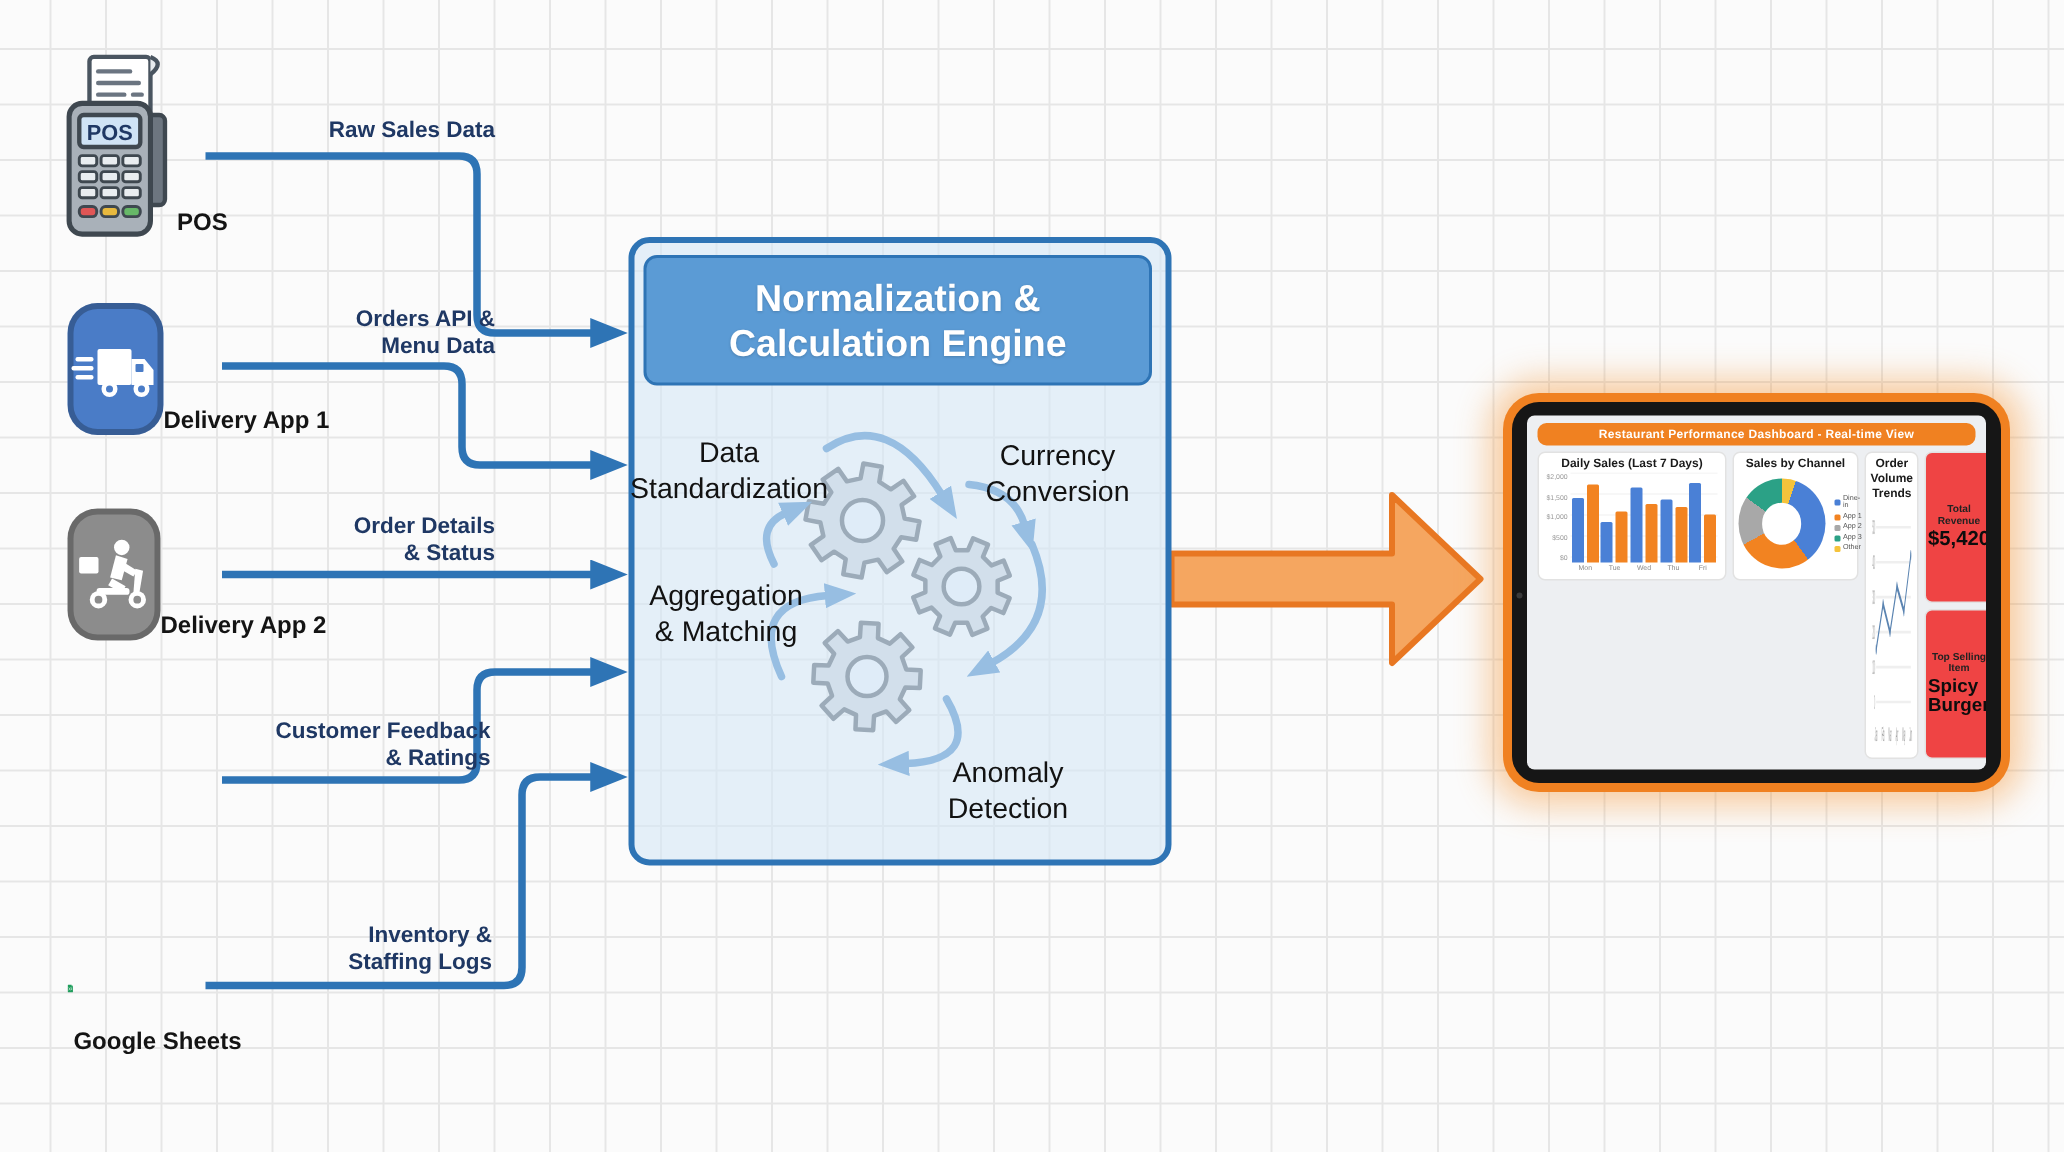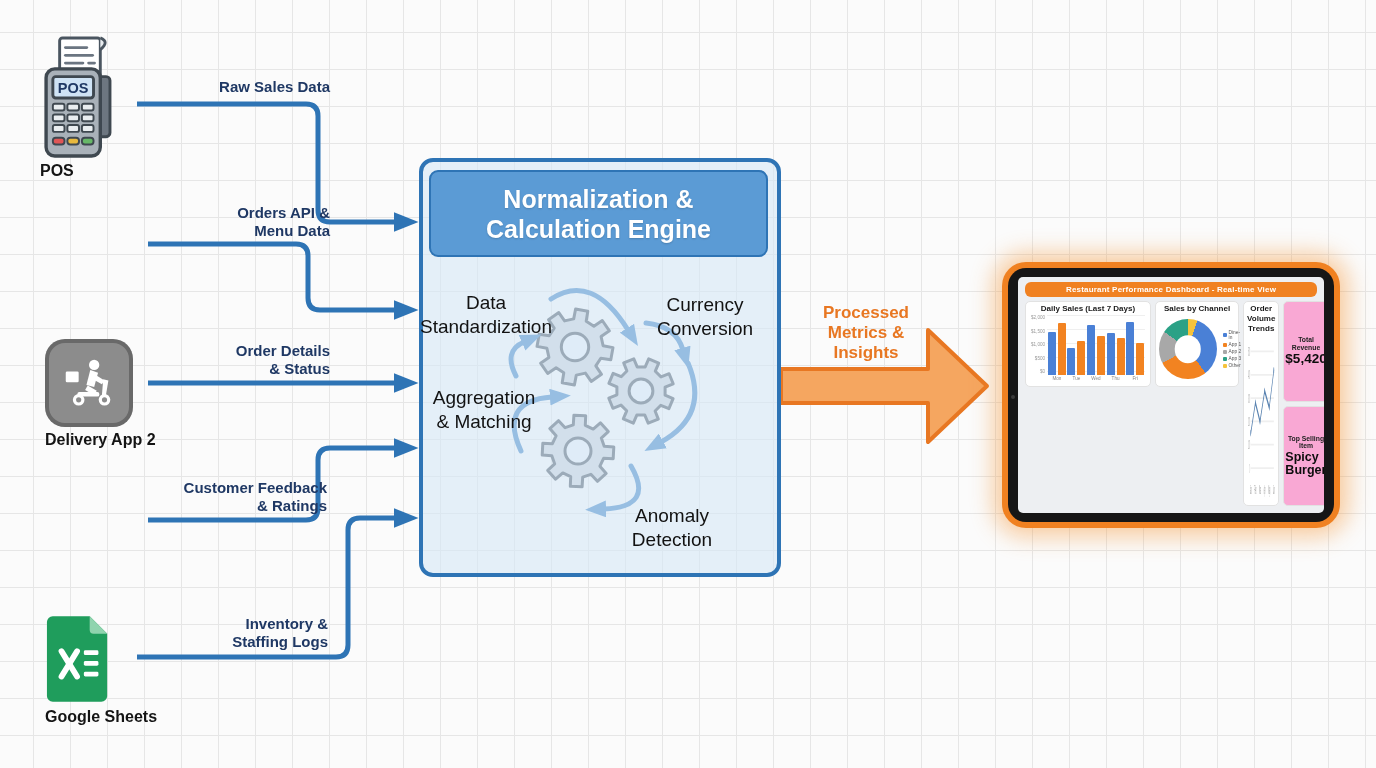--- a/index.html
+++ b/index.html
@@ -4,21 +4,21 @@
 <style>
   html,body{margin:0;padding:0;}
   body{font-family:"Liberation Sans",sans-serif;}
   .stage{position:relative;width:1376px;height:768px;overflow:hidden;
     background-color:#fbfbfb;
     background-image:linear-gradient(#e6e6e6 1px,transparent 1px),linear-gradient(90deg,#e6e6e6 1px,transparent 1px);
     background-size:37px 37px;background-position:-4px -5px;}
   .overlay{position:absolute;left:0;top:0;width:1376px;height:768px;pointer-events:none;}
 
   
-  .src{position:absolute;display:flex;flex-direction:column;align-items:flex-start;}
+  .src{position:absolute;display:flex;flex-direction:row;align-items:flex-end;}
   .src-caption{margin-top:4px;font-size:16px;font-weight:bold;color:#141414;text-align:center;white-space:nowrap;}
   .appicon{width:88px;height:88px;border-radius:20px;display:flex;align-items:center;justify-content:center;
     box-shadow:inset 0 0 0 4px rgba(0,0,0,.25);}
   
   .edge-label{position:absolute;font-size:15px;font-weight:bold;color:#1f3864;text-align:right;white-space:pre-line;line-height:1.2;}
 
   
   .engine{position:absolute;left:419px;top:158px;width:362px;height:419px;border:4px solid #2e74b5;border-radius:14px;
     background:rgba(213,231,247,.6);box-sizing:border-box;}
   .engine-title{position:absolute;left:429px;top:170px;width:339px;height:87px;background:#5b9bd5;border:2px solid #2e74b5;
@@ -37,21 +37,21 @@
   .screen{width:100%;height:100%;background:#edeff2;border-radius:5px;overflow:hidden;display:flex;flex-direction:column;}
   .dash-header{margin:5px 7px 3px;height:15px;background:#f08121;border-radius:6px;color:#fff;
     font-size:8px;font-weight:bold;display:flex;align-items:center;justify-content:center;letter-spacing:.2px;}
   .cards{flex:1;display:flex;flex-direction:row;gap:4px;padding:1px 7px 7px;min-height:0;}
   .row1{display:flex;gap:4px;height:86px;}
   .row2{display:flex;gap:4px;flex:1;min-height:0;}
   .card{background:#fff;border:1px solid #e2e2e2;border-radius:5px;box-sizing:border-box;padding:2px 3px;display:flex;flex-direction:column;min-width:0;}
   .card-title{font-size:8px;font-weight:bold;color:#1a1a1a;text-align:center;line-height:1.25;}
   .card-daily{flex:1.55;} .card-channel{flex:1;} .card-line{flex:1;}
   .kpi-grid{flex:1.62;display:grid;grid-template-columns:1fr 1fr;grid-template-rows:1fr 1fr;gap:4px;}
-  .kpi{background:#f9a8d4;border:1px solid #e2e2e2;border-radius:5px;display:flex;flex-direction:column;align-items:center;justify-content:center;gap:1px;padding:1px;}
+  .kpi{background:#ef4444;border:1px solid #e2e2e2;border-radius:5px;display:flex;flex-direction:column;align-items:center;justify-content:center;gap:1px;padding:1px;}
   .kpi-label{font-size:6.8px;font-weight:bold;color:#222;text-align:center;line-height:1.1;}
   .kpi-value{font-size:13.5px;font-weight:bold;color:#0d0d0d;line-height:1.05;}
 
   
   .chart-host{flex:1;min-height:0;display:flex;}
   .bc{display:flex;flex:1;padding:1px 2px;}
   .bc-y{display:flex;flex-direction:column;justify-content:space-between;align-items:flex-end;font-size:4.6px;color:#999;padding:0 2px 9px 0;}
   .bc-plot{flex:1;display:flex;justify-content:space-around;align-items:flex-end;
     background-image:linear-gradient(#efefef 1px,transparent 1px);background-size:100% 14px;}
   .bc-g{display:flex;flex-direction:column;align-items:center;justify-content:flex-end;height:100%;}
@@ -115,23 +115,20 @@
 Calculation Engine</div>
   <div class="fn-label" style="left:411px;top:291px;">Data
 Standardization</div>
   <div class="fn-label" style="left:630px;top:293px;">Currency
 Conversion</div>
   <div class="fn-label" style="left:409px;top:386px;">Aggregation
 &amp; Matching</div>
   <div class="fn-label" style="left:597px;top:504px;">Anomaly
 Detection</div>
 
-  <div class="out-label">Processed
-Metrics &amp;
-Insights</div>
 
   <div class="edge-label" style="left:160px;top:78px;width:170px;">Raw Sales Data</div>
   <div class="edge-label" style="left:160px;top:204px;width:170px;">Orders API &amp;
 Menu Data</div>
   <div class="edge-label" style="left:160px;top:342px;width:170px;">Order Details
 &amp; Status</div>
   <div class="edge-label" style="left:158px;top:615px;width:170px;">Inventory &amp;
 Staffing Logs</div>
   <div class="edge-label" style="left:147px;top:479px;width:180px;">Customer Feedback
 &amp; Ratings</div>
@@ -162,20 +159,39 @@
           <rect x="28" y="92" width="12" height="7" rx="2"></rect>
           <rect x="43" y="92" width="12" height="7" rx="2"></rect>
       </g>
       <rect x="13" y="105" width="12" height="7" rx="3" fill="#e05656" stroke="#3f4850" stroke-width="2"></rect>
       <rect x="28" y="105" width="12" height="7" rx="3" fill="#e8b93e" stroke="#3f4850" stroke-width="2"></rect>
       <rect x="43" y="105" width="12" height="7" rx="3" fill="#67b868" stroke="#3f4850" stroke-width="2"></rect>
     </svg>
     <div class="src-caption">POS</div>
   </div>
 
+  <div class="src" style="left:45px;top:202px;width:116px;">
+    <div class="appicon" style="background:#4a7cc7;">
+      <svg width="64" height="64" viewBox="0 0 96 96">
+        <g fill="#fff">
+          <rect x="8" y="36" width="18" height="4.5" rx="2"></rect>
+          <rect x="4" y="45" width="22" height="4.5" rx="2"></rect>
+          <rect x="8" y="54" width="18" height="4.5" rx="2"></rect>
+          <rect x="30" y="28" width="34" height="36" rx="2"></rect>
+          <path d="M64,38 h13 l9,11 v15 h-22 z"></path>
+        </g>
+        <rect x="68" y="43" width="8" height="8" rx="1" fill="#4a7cc7"></rect>
+        <circle cx="42" cy="68" r="8" fill="#fff"></circle>
+          <circle cx="42" cy="68" r="3.5" fill="#4a7cc7"></circle>
+        <circle cx="74" cy="68" r="8" fill="#fff"></circle>
+          <circle cx="74" cy="68" r="3.5" fill="#4a7cc7"></circle>
+      </svg>
+    </div>
+    <div class="src-caption">Delivery App 1</div>
+  </div>
 
   <div class="src" style="left:45px;top:339px;width:116px;">
     <div class="appicon" style="background:#8c8c8c;">
       <svg width="62" height="62" viewBox="0 0 96 96">
         <g fill="#fff">
           <rect x="12" y="30" width="20" height="17" rx="2"></rect>
           <circle cx="56" cy="20" r="8"></circle>
           <path d="M50,28 l12,4 -6,22 -12,-3 z"></path>
           <path d="M56,34 l16,10 -4,6 -16,-9 z"></path>
           <path d="M46,52 l14,8 -4,7 -14,-8 z"></path>

